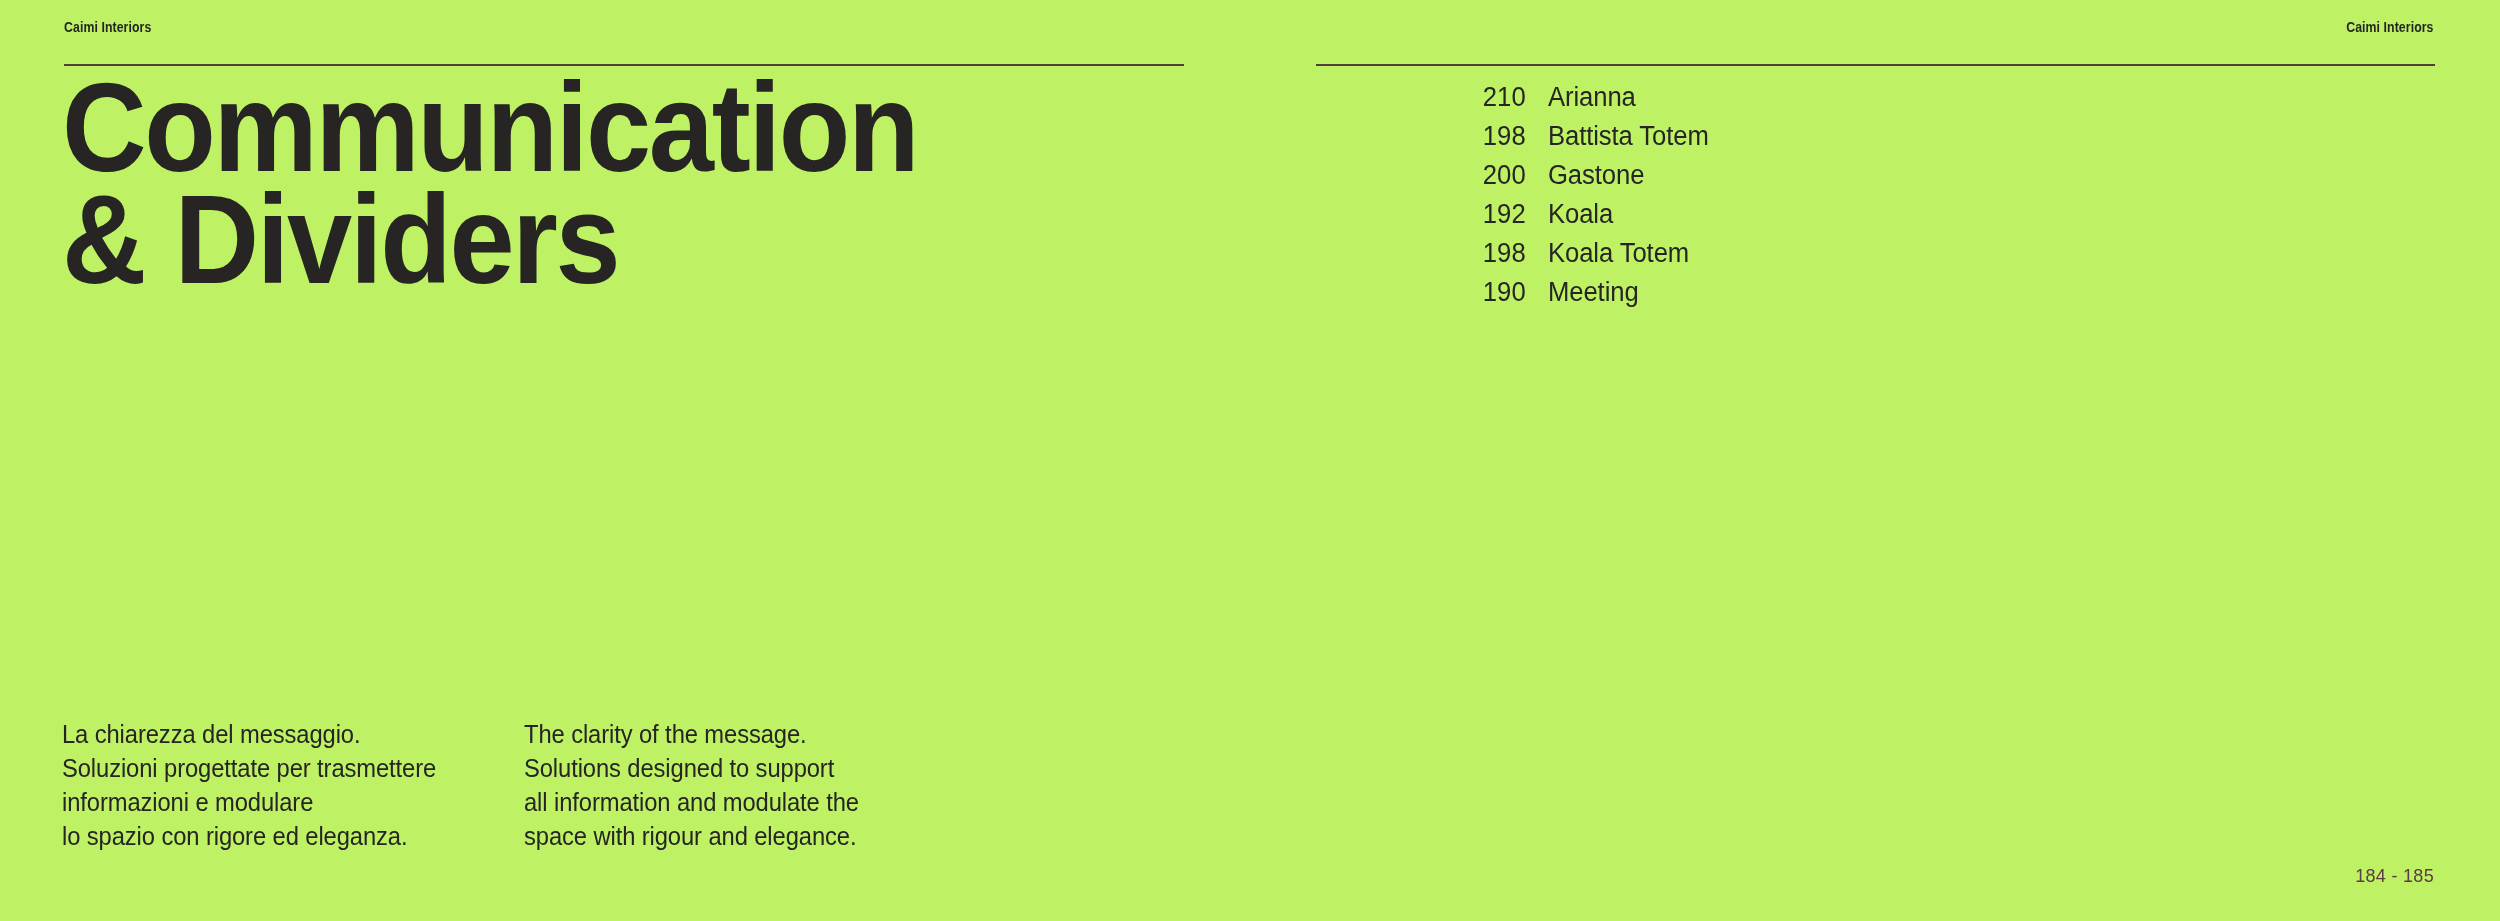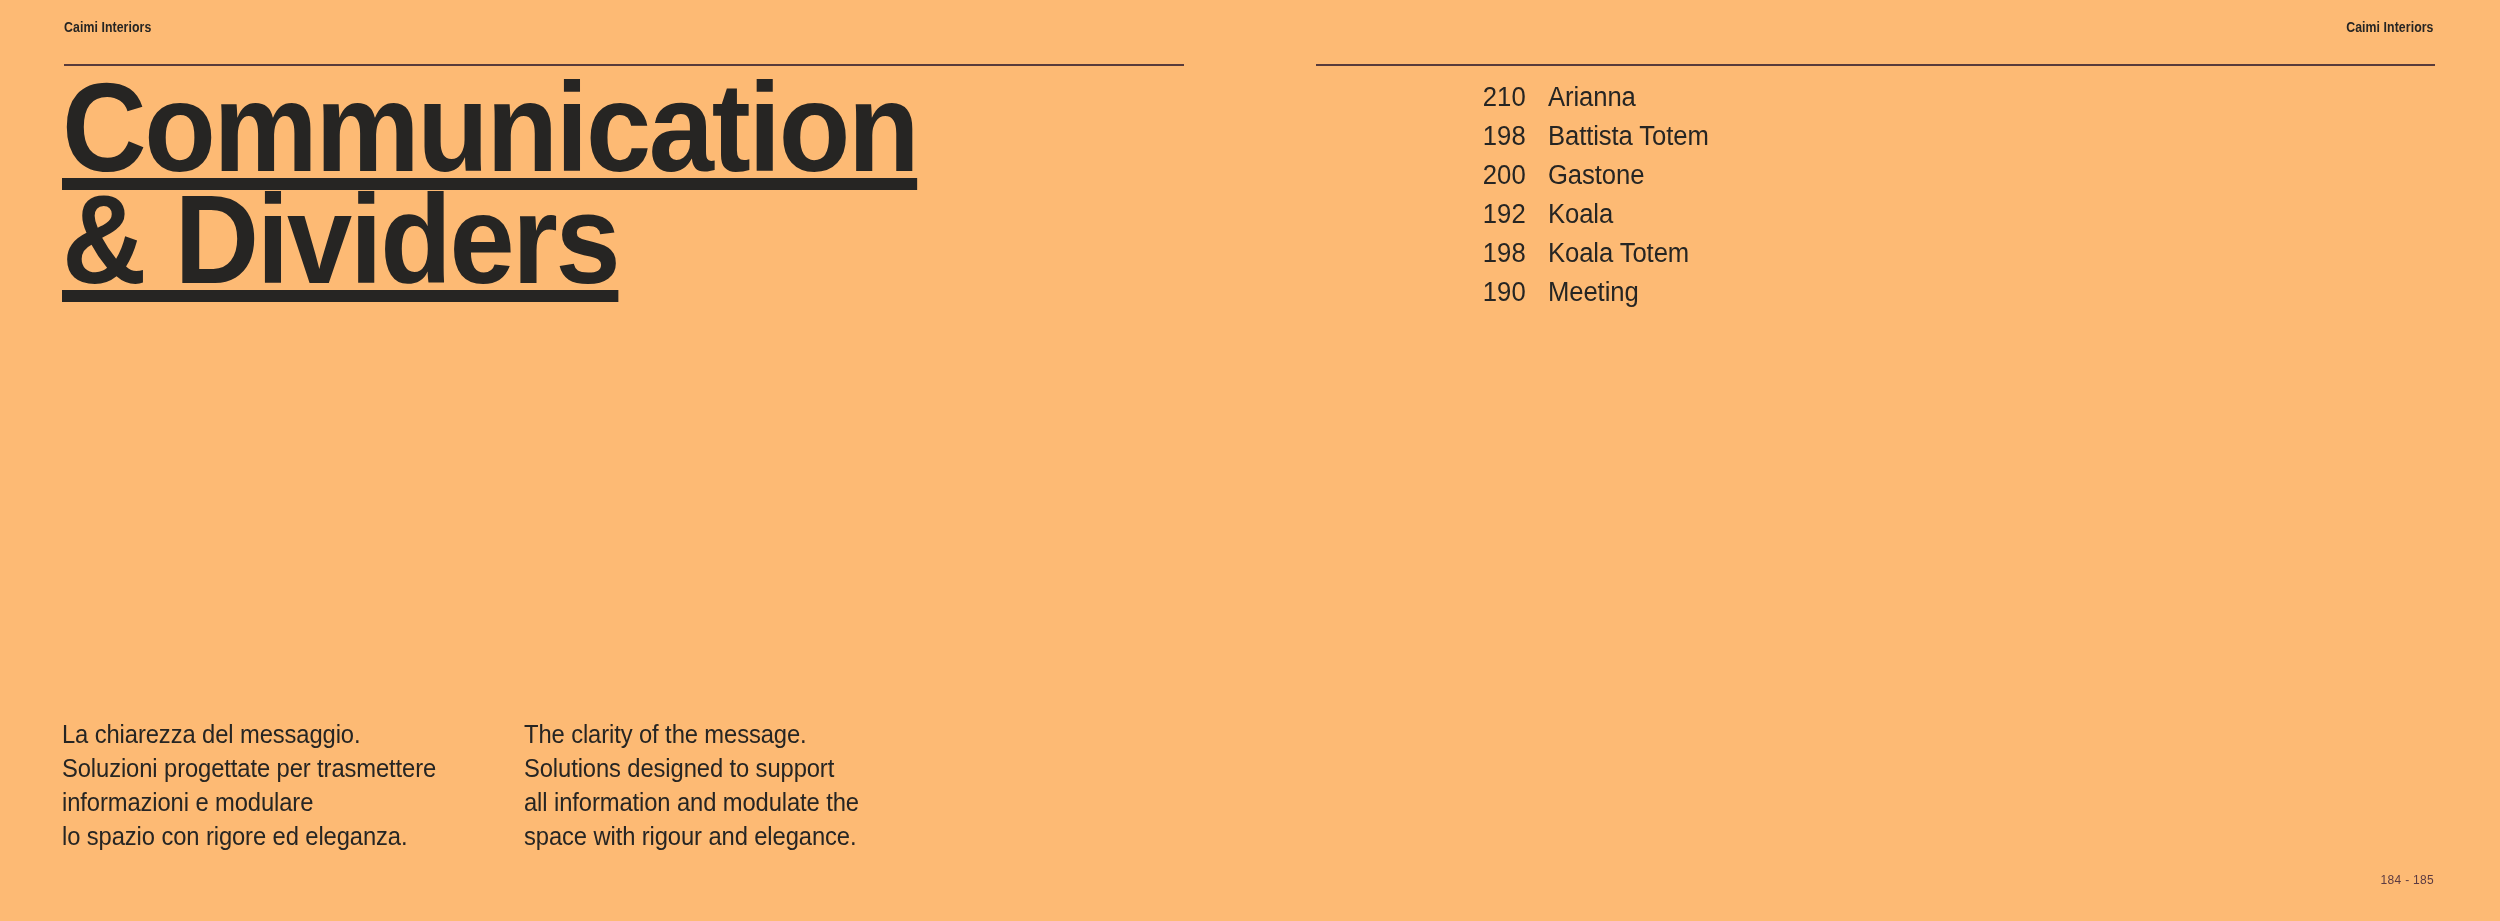--- a/index.html
+++ b/index.html
@@ -12,21 +12,21 @@
     background: #d4848f;
     font-family: "Liberation Sans", sans-serif;
     color: #262523;
     overflow: hidden;
   }
 
   .spread {
     position: relative;
     width: 2500px;
     height: 921px;
-    background: #fdba74;
+    background: #bef264;
   }
 
   
   .page {
     position: absolute;
     top: 0;
     height: 921px;
   }
   .page-left  { left: 0;      width: 1250px; }
   .page-right { left: 1250px; width: 1250px; }
@@ -61,21 +61,20 @@
   }
   .rule-left  { left: 64px;  width: 1120px; }
   .rule-right { left: 1316px; width: 1119px; }
 
   
   .title-block {
     position: absolute;
     left: 62px;
     top: 62px;
     width: 1100px;
-    text-decoration: underline;
   }
   .title-line {
     font-family: "Liberation Sans", sans-serif;
     font-weight: 700;
     font-size: 126px;
     line-height: 112px;
     letter-spacing: -2.5px;
     color: #262523;
     white-space: nowrap;
     transform: scaleX(0.93);
@@ -139,21 +138,21 @@
     transform: scaleX(0.95);
     transform-origin: left center;
   }
 
   
   .folio {
     position: absolute;
     right: 66px;
     bottom: 34px;
     font-family: "Liberation Sans", sans-serif;
-    font-size: 12px;
+    font-size: 18px;
     letter-spacing: 0.3px;
     color: #5c3b42;
     white-space: nowrap;
   }
 </style>
 </head>
 <body>
 
 <div class="spread">
 

